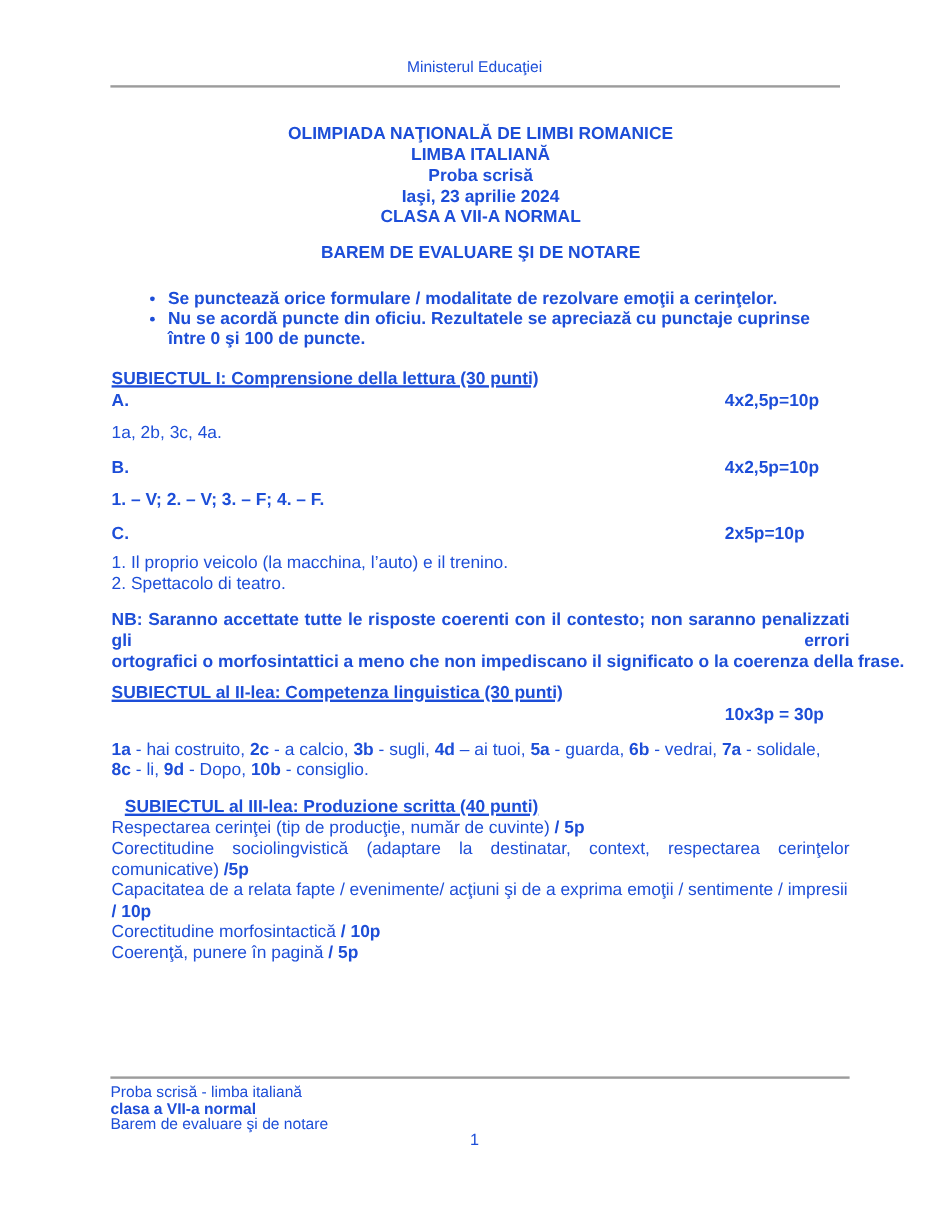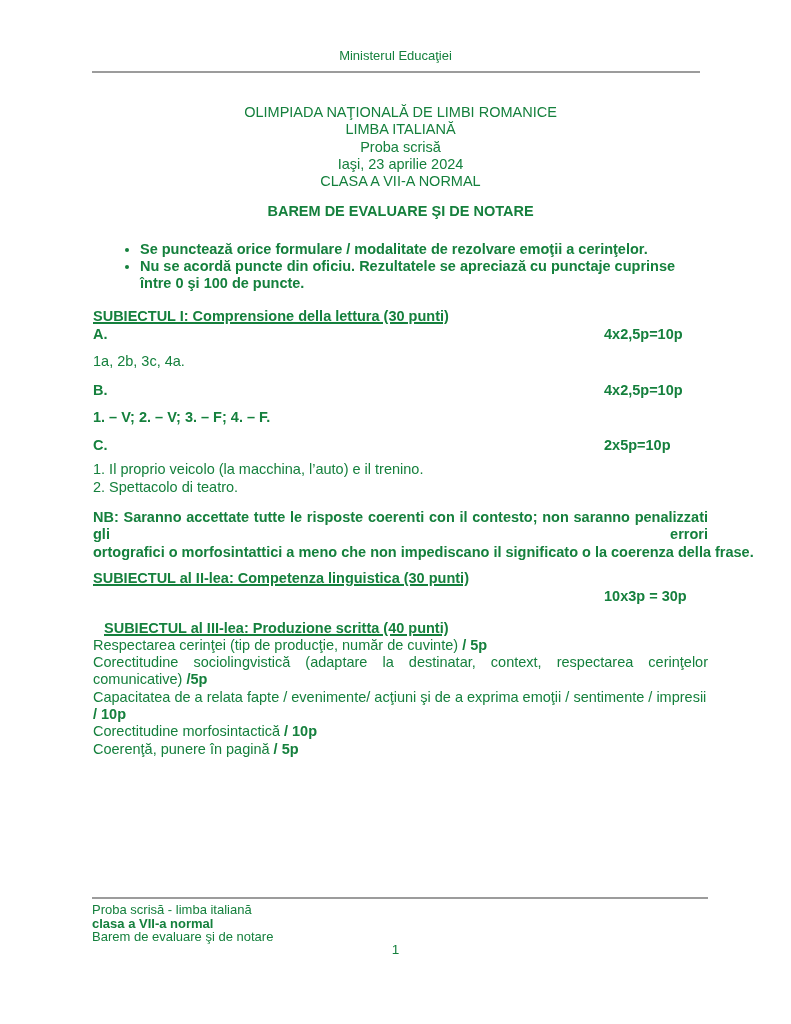--- a/index.html
+++ b/index.html
@@ -2,40 +2,40 @@
 <html lang="ro"><head>
 <meta charset="utf-8">
 <title>Barem de evaluare</title>
 <style>
   html, body { margin: 0; padding: 0; background: #ffffff; }
   .page {
     position: relative;
     width: 791px;
     height: 1024px;
     background: #ffffff;
-    color: #15803d;
+    color: #1d4ed8;
     font-family: "Liberation Sans", sans-serif;
     font-size: 14.5px;
     line-height: 17.3px;
     overflow: hidden;
   }
   .ministry {
     padding-top: 48px;
     text-align: center;
     font-size: 13px;
     line-height: 15px;
   }
   .rule {
     margin: 8px 91px 0 92px;
     border-top: 2px solid #9c9c9c;
     height: 0;
   }
   .content { margin-left: 93px; width: 615px; }
   .b { font-weight: bold; }
-  .title-block { margin-top: 31px; font-weight: normal; text-align: center; }
+  .title-block { margin-top: 31px; font-weight: bold; text-align: center; }
   .barem-title { margin-top: 13px; font-weight: bold; text-align: center; }
   .bullets { margin-top: 20px; font-weight: bold; }
   .bullets ul { margin: 0; padding-left: 47px; }
   .bullets li { padding-left: 0; }
   .sec-heading {
     font-weight: bold;
     text-decoration: underline;
     text-decoration-thickness: 1.5px;
     white-space: nowrap;
   }
@@ -131,20 +131,24 @@
     <div class="line">2. Spettacolo di teatro.</div>
 
     <div class="nb mt13">
       <div class="justify-line">NB: Saranno accettate tutte le risposte coerenti con il contesto; non saranno penalizzati gli errori</div>
       <div class="line">ortografici o morfosintattici a meno che non impediscano il significato o la coerenza della frase.</div>
     </div>
 
     <div class="sec-heading mt9">SUBIECTUL al II-lea: Competenza linguistica (30 punti)</div>
     <div class="s2-points mt1">10x3p = 30p</div>
 
+    <div class="mt11">
+      <div class="line"><b>1a</b> - hai costruito, <b>2c</b> - a calcio, <b>3b</b> - sugli, <b>4d</b> – ai tuoi, <b>5a</b> - guarda, <b>6b</b> - vedrai, <b>7a</b> - solidale,</div>
+      <div class="line"><b>8c</b> - li, <b>9d</b> - Dopo, <b>10b</b> - consiglio.</div>
+    </div>
 
     <div class="sec-heading mt14">SUBIECTUL al III-lea: Produzione scritta (40 punti)</div>
 
     <div>
       <div class="line"><span>Respectarea cerinţei (tip de producţie, număr de cuvinte) </span><span class="b">/ 5p</span></div>
       <div class="justify-line"><span>Corectitudine sociolingvistică (adaptare la destinatar, context, respectarea cerinţelor</span></div>
       <div class="line"><span>comunicative) </span><span class="b">/5p</span></div>
       <div class="line"><span>Capacitatea de a relata fapte / evenimente/ acţiuni şi de a exprima emoţii / sentimente / impresii</span></div>
       <div class="line"><span class="b">/ 10p</span></div>
       <div class="line"><span>Corectitudine morfosintactică </span><span class="b">/ 10p</span></div>

